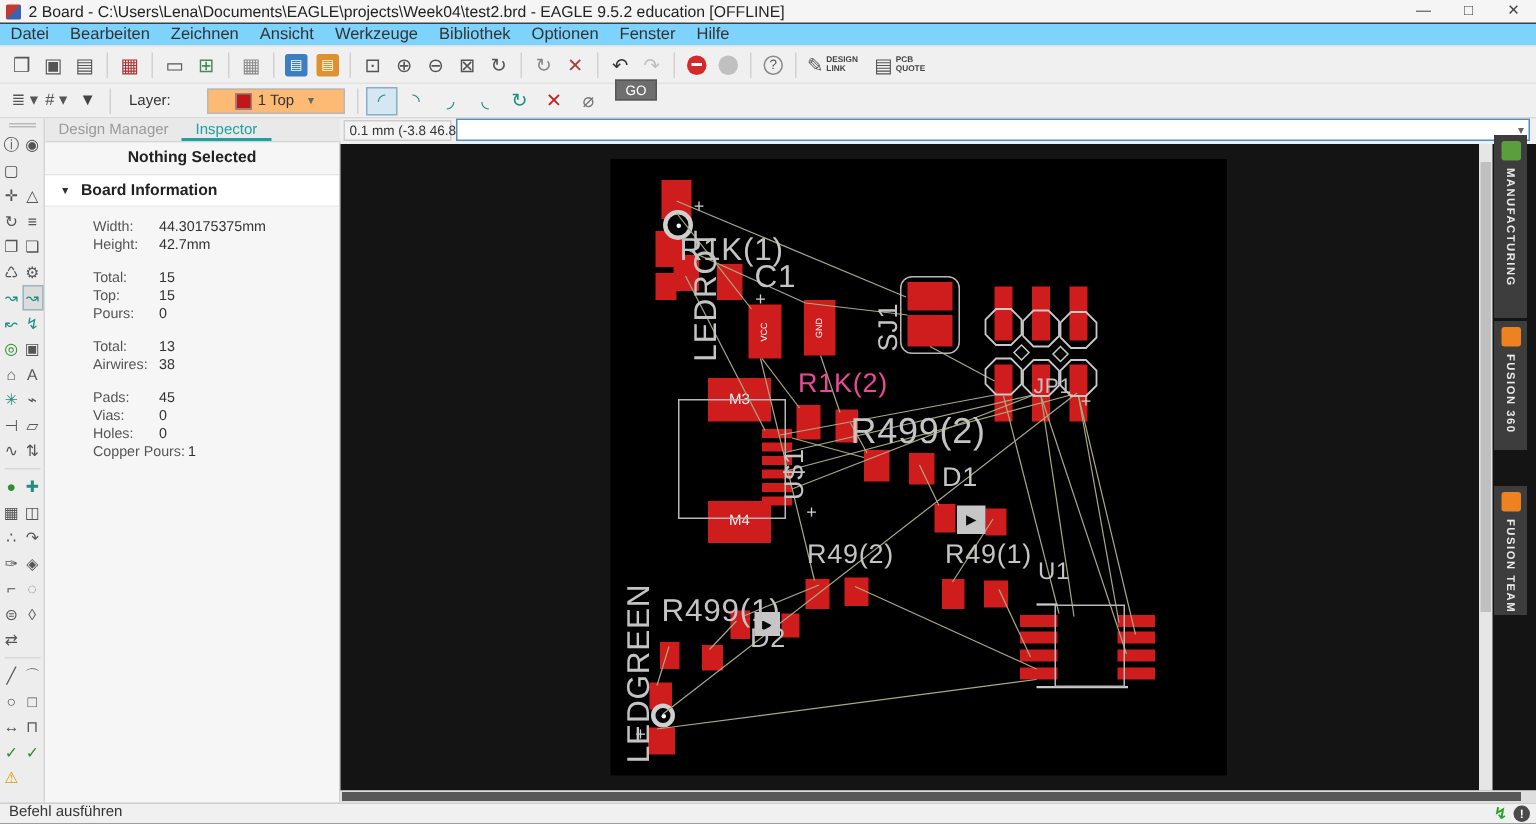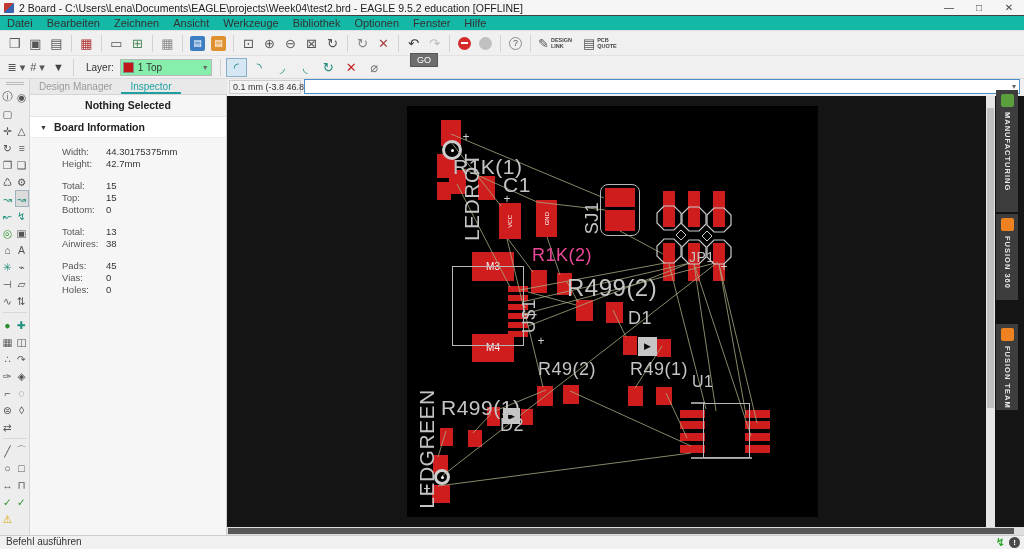--- a/index.html
+++ b/index.html
@@ -3,38 +3,38 @@
 <meta charset="utf-8">
 <style>
   *{box-sizing:border-box;margin:0;padding:0;font-family:"Liberation Sans","DejaVu Sans",sans-serif;}
   body{width:1024px;height:549px;overflow:hidden;background:#f0f0f0;}
   #app{position:relative;width:1024px;height:549px;overflow:hidden;}
   
   .titlebar{position:absolute;left:0;top:0;width:1024px;height:16px;background:#f5f5f5;display:flex;align-items:center;font-size:10.5px;color:#222;border-bottom:1px solid #404040;}
   .appicon{width:10px;height:10px;margin:0 5px 0 4px;background:linear-gradient(135deg,#c23a2f 50%,#3a63b0 50%);border-radius:1px;flex:none;}
   .wctl{position:absolute;top:0;height:16px;width:30px;text-align:center;font-size:10px;color:#444;line-height:15px;}
   
-  .menubar{position:absolute;left:0;top:16px;width:1024px;height:15px;background:#14b8a6;display:flex;align-items:center;border-bottom:1px solid #e0e0e0;}
+  .menubar{position:absolute;left:0;top:16px;width:1024px;height:15px;background:#7dd3fc;display:flex;align-items:center;border-bottom:1px solid #e0e0e0;}
   .mitem{font-size:11px;color:#333;padding:0 7px;line-height:15px;}
   
   .tb1{position:absolute;left:0;top:31px;width:1024px;height:25px;background:#f0f0f0;display:flex;align-items:center;padding-left:4px;border-bottom:1px solid #e2e2e2;}
   .tb2{position:absolute;left:0;top:56px;width:1024px;height:23px;background:#f0f0f0;display:flex;align-items:center;padding-left:6px;border-bottom:1px solid #dadada;}
   .tbtn{min-width:19px;height:20px;display:inline-flex;align-items:center;justify-content:center;margin:0 1px;}
   .tg{font-size:13px;color:#555;line-height:1;}
   .tg.round{width:13px;height:13px;border:1px solid #8a8a8a;border-radius:50%;font-size:9px;display:flex;align-items:center;justify-content:center;}
   .tsep{width:1px;height:17px;background:#d2d2d2;margin:0 4px;flex:none;}
   .boxic{width:15px;height:15px;border-radius:2px;color:#fff;font-size:9px;display:flex;align-items:center;justify-content:center;}
   .circ{width:13px;height:13px;border-radius:50%;position:relative;display:inline-block;}
   .cbar{position:absolute;left:3px;top:5.5px;width:7px;height:2px;background:#fff;}
   .wide{padding:0 2px;}
   .tlbl{font-size:5.5px;line-height:6px;color:#444;width:26px;margin-left:2px;font-weight:bold;}
-  .lsel{display:inline-flex;align-items:center;border:1px solid #b8b8b8;background:#86efac;height:17px;width:92px;padding:0 2px;margin:0 4px;font-size:10px;color:#333;}
+  .lsel{display:inline-flex;align-items:center;border:1px solid #b8b8b8;background:#fdba74;height:17px;width:92px;padding:0 18px;margin:0 4px;font-size:10px;color:#333;}
   .lsw{width:11px;height:11px;background:#c01818;border:1px solid #888;margin-right:4px;flex:none;}
   .lcaret{margin-left:auto;font-size:7px;color:#666;}
-  .llab{font-size:10px;color:#333;margin:0 2px 0 8px;}
+  .llab{font-size:10px;color:#333;margin:0 20px 0 8px;}
   .rbtn{width:21px;height:19px;display:inline-flex;align-items:center;justify-content:center;font-size:13px;margin:0 1px;}
   .rbtn.sel{background:#d5e7f2;border:1px solid #89aec5;}
   
   .gotip{position:absolute;left:410px;top:53px;background:#6e6e6e;border:1px solid #575757;color:#fff;font-size:9px;padding:1px 6px;z-index:60;}
   
   .ptabs{position:absolute;left:30px;top:79px;width:197px;height:16px;background:#e9e9e9;border-bottom:1px solid #d5d5d5;display:flex;align-items:flex-end;}
   .ptab{font-size:10px;color:#9a9a9a;padding:16px 9px 2px 9px;margin-top:12px;}
   .ptab.active{color:#1f9f9f;border-bottom:2px solid #1f9f9f;padding-bottom:0;}
   .coords{position:absolute;left:229px;top:80px;width:72px;height:14px;background:#f3f3f3;border:1px solid #cdcdcd;font-size:9px;color:#333;line-height:12px;padding-left:3px;white-space:nowrap;}
   .cmdwrap{position:absolute;left:304px;top:79px;width:716px;height:15px;background:#fff;border:1px solid #4d90c8;display:flex;align-items:center;}
@@ -369,21 +369,21 @@
         <div class="igrp">
           <div class="irow">
             <span class="il">Total:</span>
             <span class="iv">15</span>
           </div>
           <div class="irow">
             <span class="il">Top:</span>
             <span class="iv">15</span>
           </div>
           <div class="irow">
-            <span class="il">Bottom:</span>
+            <span class="il">Pours:</span>
             <span class="iv">0</span>
           </div>
         </div>
         <div class="igrp">
           <div class="irow">
             <span class="il">Total:</span>
             <span class="iv">13</span>
           </div>
           <div class="irow">
             <span class="il">Airwires:</span>
@@ -395,20 +395,24 @@
             <span class="il">Pads:</span>
             <span class="iv">45</span>
           </div>
           <div class="irow">
             <span class="il">Vias:</span>
             <span class="iv">0</span>
           </div>
           <div class="irow">
             <span class="il">Holes:</span>
             <span class="iv">0</span>
+          </div>
+          <div class="irow">
+            <span class="il">Copper Pours:</span>
+            <span class="iv">1</span>
           </div>
         </div>
       </div>
   </div>
 
   <div class="canvas">
     <div class="boardwrap">
         <svg width="411" height="411" class="bsvg">
           <line x1="44" y1="28" x2="197" y2="92" stroke="#a9a983" stroke-width="0.8"></line>
           <line x1="44" y1="36" x2="94" y2="100" stroke="#a9a983" stroke-width="0.8"></line>

